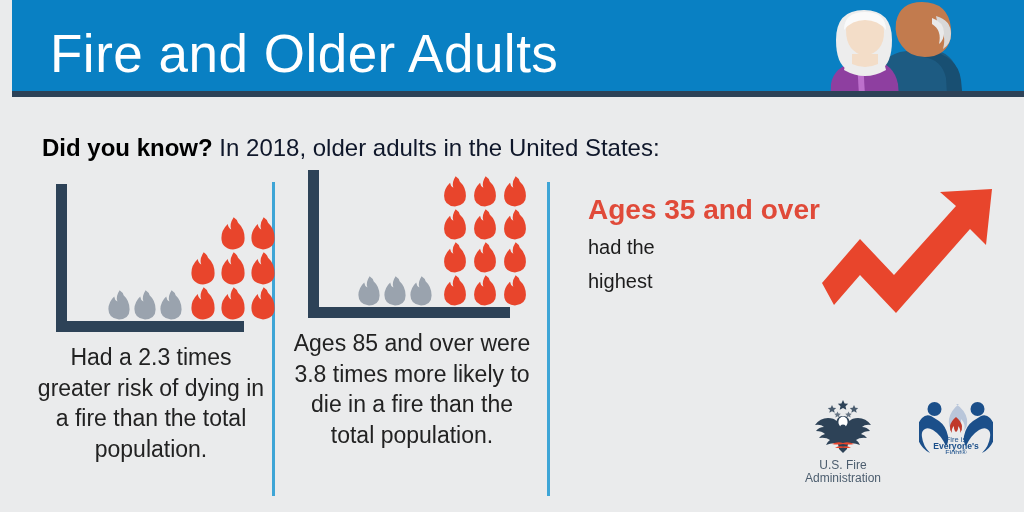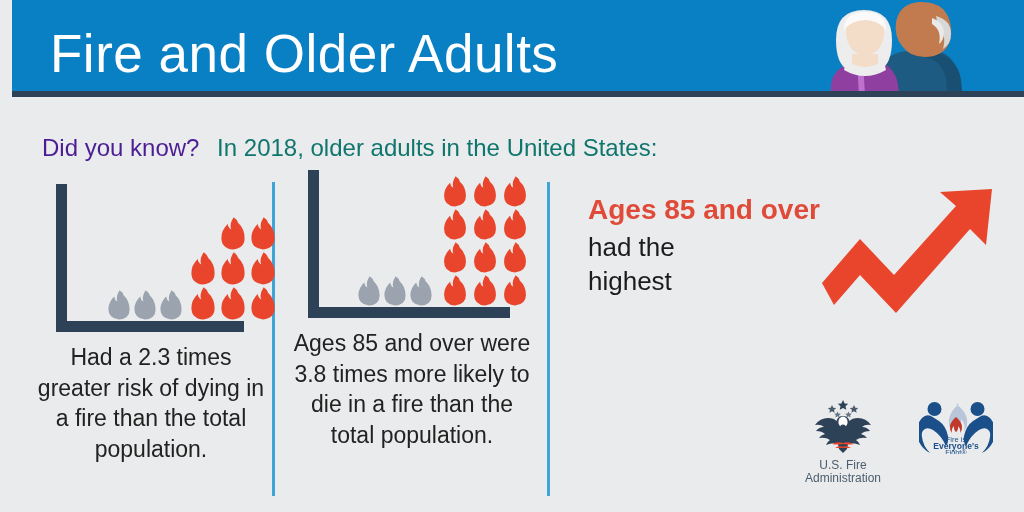--- a/index.html
+++ b/index.html
@@ -24,22 +24,22 @@
     color:#ffffff; letter-spacing:0.5px;
     white-space:nowrap;
   }
   .couple { position:absolute; right:58px; top:0; width:170px; height:111px; }
 
   
   .dyk {
     position:absolute; left:42px; top:133px;
     font-size:24px; line-height:30px; white-space:nowrap;
   }
-  .dyk-strong { color:#4c1d95; font-weight:normal; }
-  .dyk-rest   { color:#0f766e; font-weight:400;margin-left:11px; }
+  .dyk-strong { color:#000000; font-weight:bold; }
+  .dyk-rest   { color:#0f172a; font-weight:400; }
 
   
   .divider {
     position:absolute; width:3px; top:182px; height:314px;
     background:#3ea5d6;
   }
   .divider.d1 { left:272px; }
   .divider.d2 { left:547px; }
 
   
@@ -62,21 +62,21 @@
     padding-top:8px;
   }
 
   
   .right { position:absolute; left:588px; top:192px; width:400px; height:180px; }
   .right-head {
     font-size:28px; font-weight:bold; color:#e04a39;
     line-height:36px; white-space:nowrap;
   }
   .right-body {
-    font-size:26px; color:#1c1c1c; line-height:34px;
+    font-size:20px; color:#1c1c1c; line-height:34px;
     margin-top:2px;
   }
   .arrow { position:absolute; right:-18px; top:-5px; width:190px; height:135px; }
 
   
   .logos { position:absolute; left:778px; top:396px; width:240px; height:100px; }
   .logo { position:absolute; text-align:center; }
   .logo.usfa { left:10px;  top:0;  width:110px; }
   .logo.feif { left:128px; top:0;  width:100px; }
   .usfa-cap {
@@ -245,21 +245,21 @@
     </div>
   </div>
 
   <div class="caption">Ages 85 and over were 3.8 times more likely to die in a fire than the total population.</div>
 </div>
 
 <div class="right">
   <svg class="arrow" viewBox="0 0 190 135" aria-hidden="true">
     <path d="M6 96 L44 52 L78 88 L140 19 L124 5 L176 2 L170 58 L154 42 L80 126 L44 88 L18 118 Z" fill="#e8452c"></path>
   </svg>
-  <div class="right-head">Ages 85 and over</div>
+  <div class="right-head">Ages 35 and over</div>
   <div class="right-body">
     <div>had the</div>
     <div>highest</div>
   </div>
 </div>
 
 <div class="logos">
 
   <div class="logo usfa">
     <svg width="70" height="58" viewBox="0 0 70 58" aria-hidden="true">

